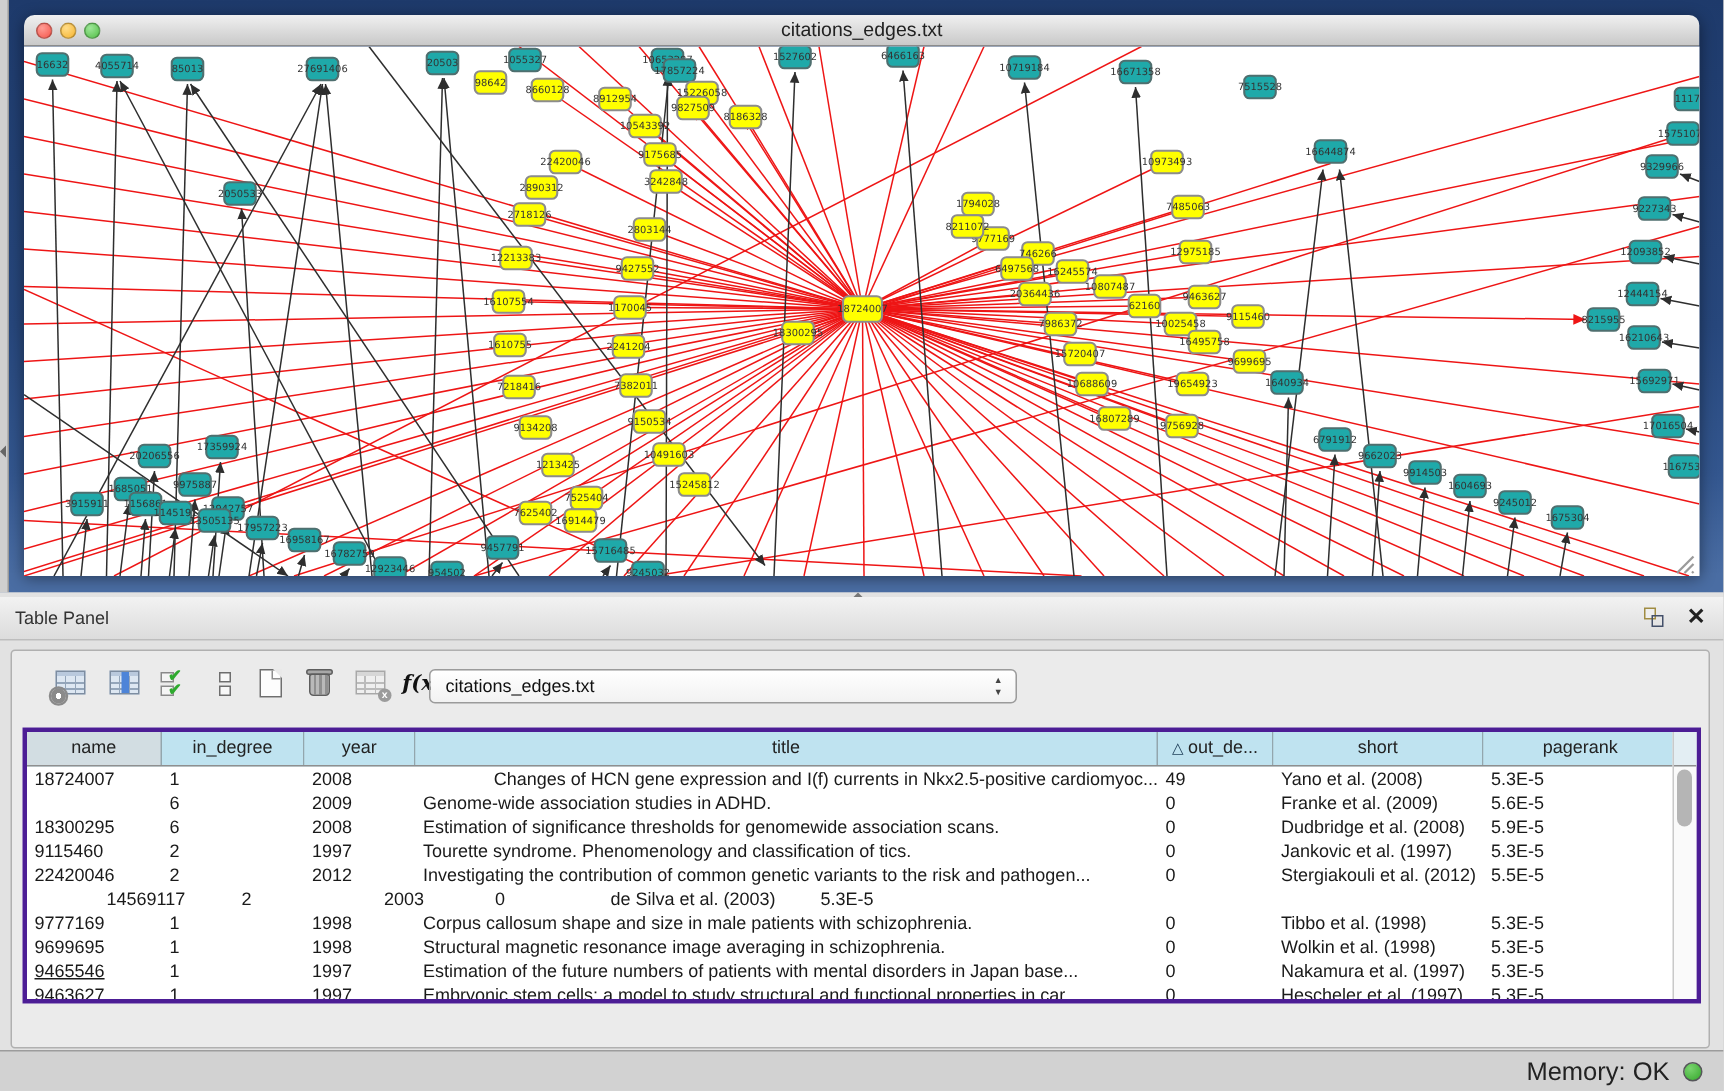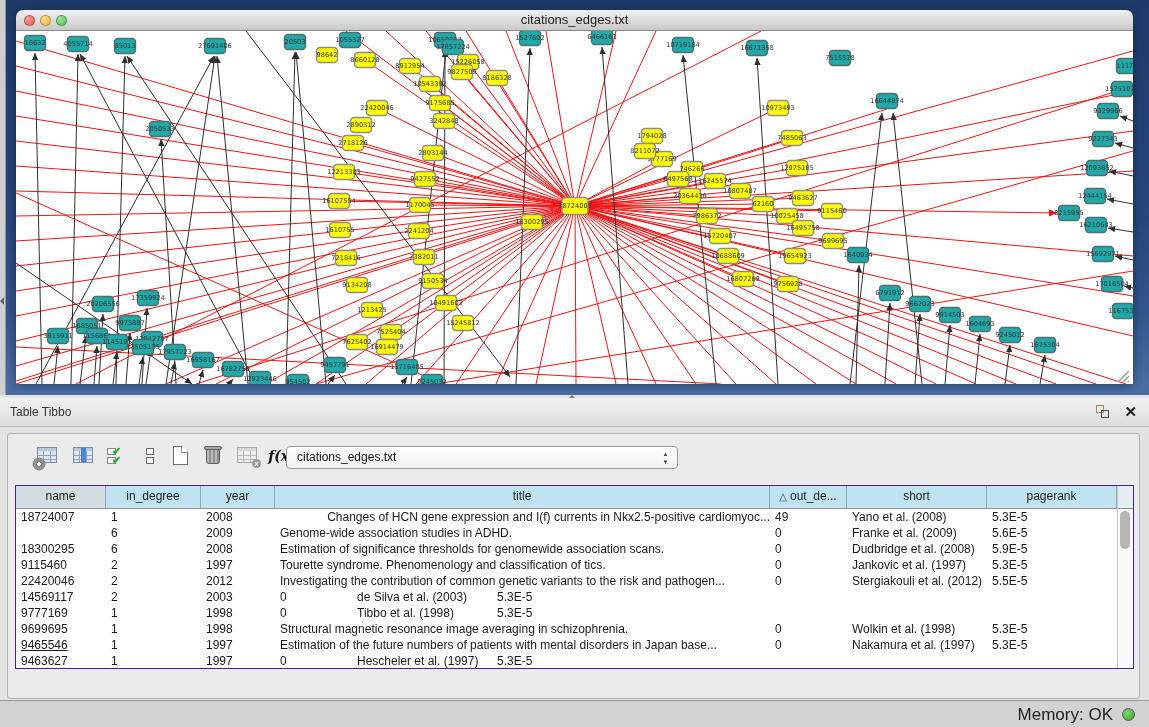--- a/index.html
+++ b/index.html
@@ -38,21 +38,21 @@
     background:#ebebeb;border:1px solid #b0b0b0;border-radius:3px;}
   
   #toolbar{position:absolute;left:0;top:6px;width:100%;height:36px;}
   .tbicon{position:absolute;top:2px;width:28px;height:28px;display:flex;align-items:center;justify-content:center;cursor:pointer;}
   #combo{position:absolute;left:278px;top:6px;width:392px;height:23px;box-sizing:border-box;
     background:linear-gradient(180deg,#ffffff,#f2f2f2);border:1px solid #9b9b9b;border-radius:4px;cursor:pointer;}
   #combo-value{position:absolute;left:10px;top:0;height:21px;line-height:21px;font-size:12px;color:#111;}
   #combo-arrows{position:absolute;right:7px;top:3px;width:9px;height:16px;font-size:6px;line-height:8px;color:#444;text-align:center;}
   
   #tablebox{position:absolute;left:7px;top:51px;width:1119px;height:184px;box-sizing:border-box;
-    background:#ffffff;border:1px solid #4c1d95;overflow:hidden;}
+    background:#ffffff;border:3px solid #4c1d95;overflow:hidden;}
   #thead{display:flex;height:22px;border-bottom:1px solid #8f8f8f;background:#bfe3f0;}
   .th{box-sizing:border-box;height:22px;line-height:21px;font-size:12px;color:#222;text-align:center;
     border-right:1px solid #93a6ad;background:#bfe3f0;overflow:hidden;white-space:nowrap;cursor:pointer;}
   .th.first{background:#d2dde2;}
   .th .sortglyph{font-size:10px;color:#1c3d57;margin-right:3px;}
   #tbody{position:relative;}
   .tr{display:flex;height:16px;line-height:16px;cursor:default;}
   .td{box-sizing:border-box;font-size:12px;color:#1a1a1a;padding-left:5px;overflow:hidden;white-space:nowrap;}
   #vscroll{position:absolute;right:0;top:0;width:15px;height:182px;background:#fafafa;border-left:1px solid #c9c9c9;}
   #vscroll .corner{position:absolute;top:0;left:0;width:15px;height:22px;background:#e3eef3;border-bottom:1px solid #8f8f8f;}
@@ -481,21 +481,21 @@
             <line x1="1112" y1="351" x2="1113" y2="350"></line>
         </g>
       </svg>
     </div>
   </div>
 </div>
 
 <div id="table-panel">
   <div id="splitter-arrow"></div>
   <div id="panel-header">
-    <span id="panel-title">Table Tibbo</span>
+    <span id="panel-title">Table Panel</span>
     <span id="float-icon">
         <span class="sq1"></span>
         <span class="sq2"></span>
       </span>
     <span id="close-icon">✕</span>
   </div>
 
   <div id="inner-panel">
     <div id="toolbar">
       <span class="tbicon" style="left:26px">
@@ -602,31 +602,32 @@
           <div class="tr">
             <div class="td" style="width: 90px;">22420046</div>
             <div class="td" style="width: 95px;">2</div>
             <div class="td" style="width: 74px;">2012</div>
             <div class="td" style="width: 495px;">Investigating the contribution of common genetic variants to the risk and pathogen...</div>
             <div class="td" style="width: 77px;">0</div>
             <div class="td" style="width: 140px;">Stergiakouli et al. (2012)</div>
             <div class="td" style="width: 130px;">5.5E-5</div>
           </div>
           <div class="tr">
-            <div class="td" style="width: 90px;">14569117</div>
+            <div class="td" style="width: 90px; margin-left: 48px;">14569117</div>
             <div class="td" style="width: 95px;">2</div>
             <div class="td" style="width: 74px;">2003</div>
             <div class="td" style="width: 77px;">0</div>
             <div class="td" style="width: 140px;">de Silva et al. (2003)</div>
             <div class="td" style="width: 130px;">5.3E-5</div>
           </div>
           <div class="tr">
             <div class="td" style="width: 90px;">9777169</div>
             <div class="td" style="width: 95px;">1</div>
             <div class="td" style="width: 74px;">1998</div>
+            <div class="td" style="width: 495px;">Corpus callosum shape and size in male patients with schizophrenia.</div>
             <div class="td" style="width: 77px;">0</div>
             <div class="td" style="width: 140px;">Tibbo et al. (1998)</div>
             <div class="td" style="width: 130px;">5.3E-5</div>
           </div>
           <div class="tr">
             <div class="td" style="width: 90px;">9699695</div>
             <div class="td" style="width: 95px;">1</div>
             <div class="td" style="width: 74px;">1998</div>
             <div class="td" style="width: 495px;">Structural magnetic resonance image averaging in schizophrenia.</div>
             <div class="td" style="width: 77px;">0</div>
@@ -639,20 +640,21 @@
             <div class="td" style="width: 74px;">1997</div>
             <div class="td" style="width: 495px;">Estimation of the future numbers of patients with mental disorders in Japan base...</div>
             <div class="td" style="width: 77px;">0</div>
             <div class="td" style="width: 140px;">Nakamura et al. (1997)</div>
             <div class="td" style="width: 130px;">5.3E-5</div>
           </div>
           <div class="tr">
             <div class="td" style="width: 90px;">9463627</div>
             <div class="td" style="width: 95px;">1</div>
             <div class="td" style="width: 74px;">1997</div>
+            <div class="td" style="width: 495px;">Embryonic stem cells: a model to study structural and functional properties in car...</div>
             <div class="td" style="width: 77px;">0</div>
             <div class="td" style="width: 140px;">Hescheler et al. (1997)</div>
             <div class="td" style="width: 130px;">5.3E-5</div>
           </div>
         </div>
       <div id="vscroll">
         <div class="corner"></div>
         <div id="vthumb"></div>
       </div>
     </div>

